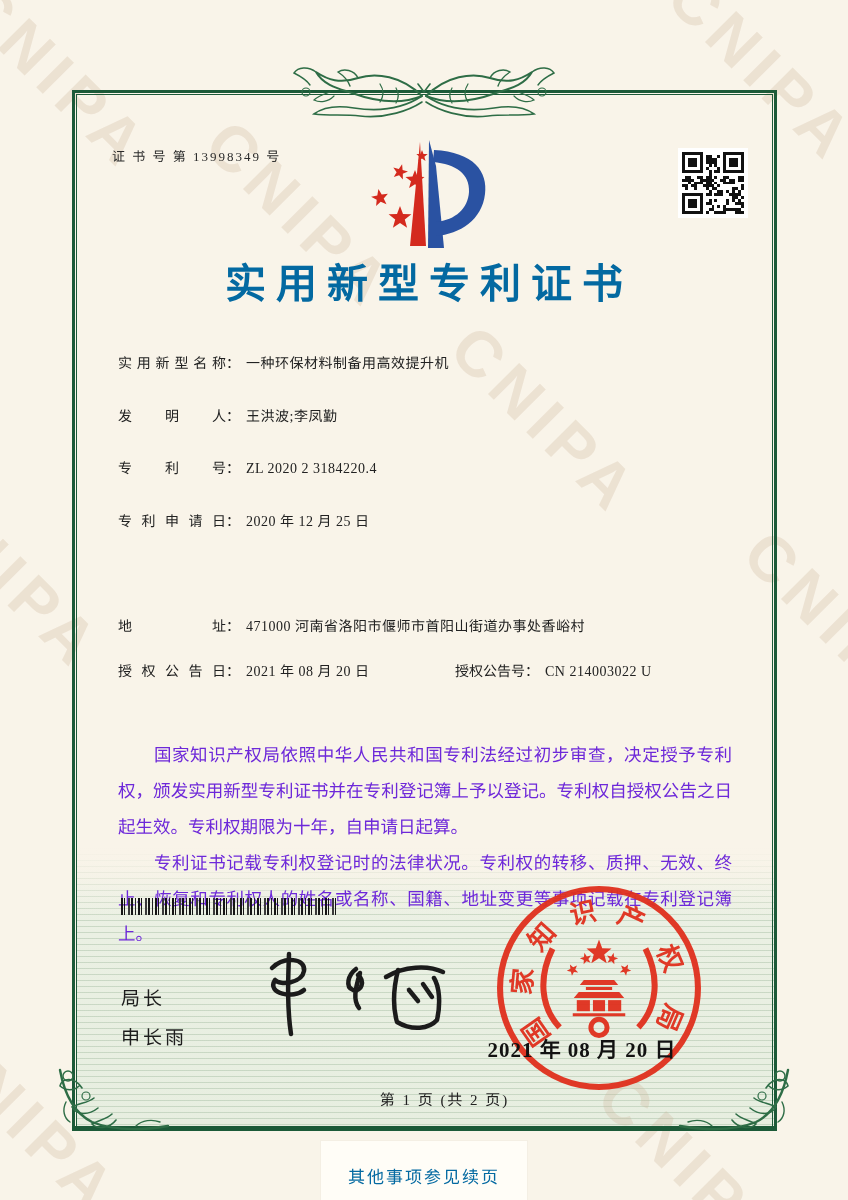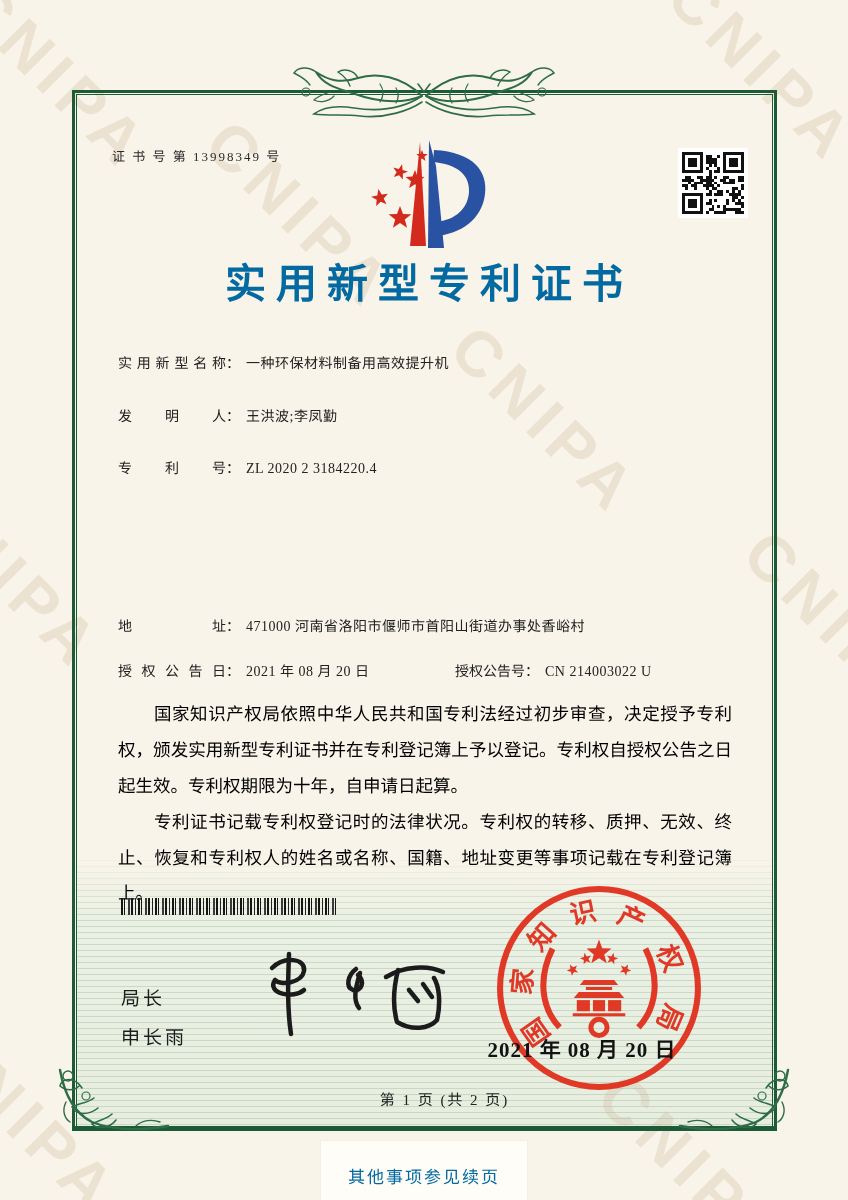--- a/index.html
+++ b/index.html
@@ -59,22 +59,22 @@
 
   
   .row{position:absolute;left:118px;z-index:6;font-size:14px;color:#222;white-space:nowrap;}
   .row .lbl{display:inline-block;width:108px;text-align:justify;text-align-last:justify;vertical-align:bottom;}
   .row .colon{display:inline-block;}
   .row .val{margin-left:6px;letter-spacing:0.5px;}
   .pair2{position:absolute;left:337px;top:0;}
 
   
   .body-text{
-    position:absolute;left:118px;top:697px;width:614px;z-index:6;
-    font-size:17.5px;line-height:2.05;color:#000000;text-align:justify;
+    position:absolute;left:118px;top:738px;width:614px;z-index:6;
+    font-size:17.5px;line-height:2.05;color:#6d28d9;text-align:justify;
   }
   .body-text p{margin:0;text-indent:2.05em;}
 
   
   .barcode{
     position:absolute;left:121px;top:898px;width:215px;height:17px;z-index:6;
     background:repeating-linear-gradient(90deg,
       #151515 0 2px, rgba(0,0,0,0) 2px 3px,
       #151515 3px 4px, rgba(0,0,0,0) 4px 7px,
       #3a3a3a 7px 9px, rgba(0,0,0,0) 9px 10px,
@@ -332,20 +332,23 @@
 
   <div class="row" style="top:352px">
     <span class="lbl">实用新型名称</span><span class="colon">：</span><span class="val">一种环保材料制备用高效提升机</span>
   </div>
   <div class="row" style="top:405px">
     <span class="lbl">发明人</span><span class="colon">：</span><span class="val">王洪波;李凤勤</span>
   </div>
   <div class="row" style="top:457px">
     <span class="lbl">专利号</span><span class="colon">：</span><span class="val">ZL 2020 2 3184220.4</span>
   </div>
+  <div class="row" style="top:510px">
+    <span class="lbl">专利申请日</span><span class="colon">：</span><span class="val">2020 年 12 月 25 日</span>
+  </div>
   <div class="row" style="top:615px">
     <span class="lbl">地址</span><span class="colon">：</span><span class="val">471000  河南省洛阳市偃师市首阳山街道办事处香峪村</span>
   </div>
   <div class="row" style="top:660px">
     <span class="lbl">授权公告日</span><span class="colon">：</span><span class="val">2021 年 08 月 20 日</span>
     <span class="pair2">
       <span>授权公告号</span><span class="colon">：</span><span class="val">CN 214003022 U</span>
     </span>
   </div>
 

